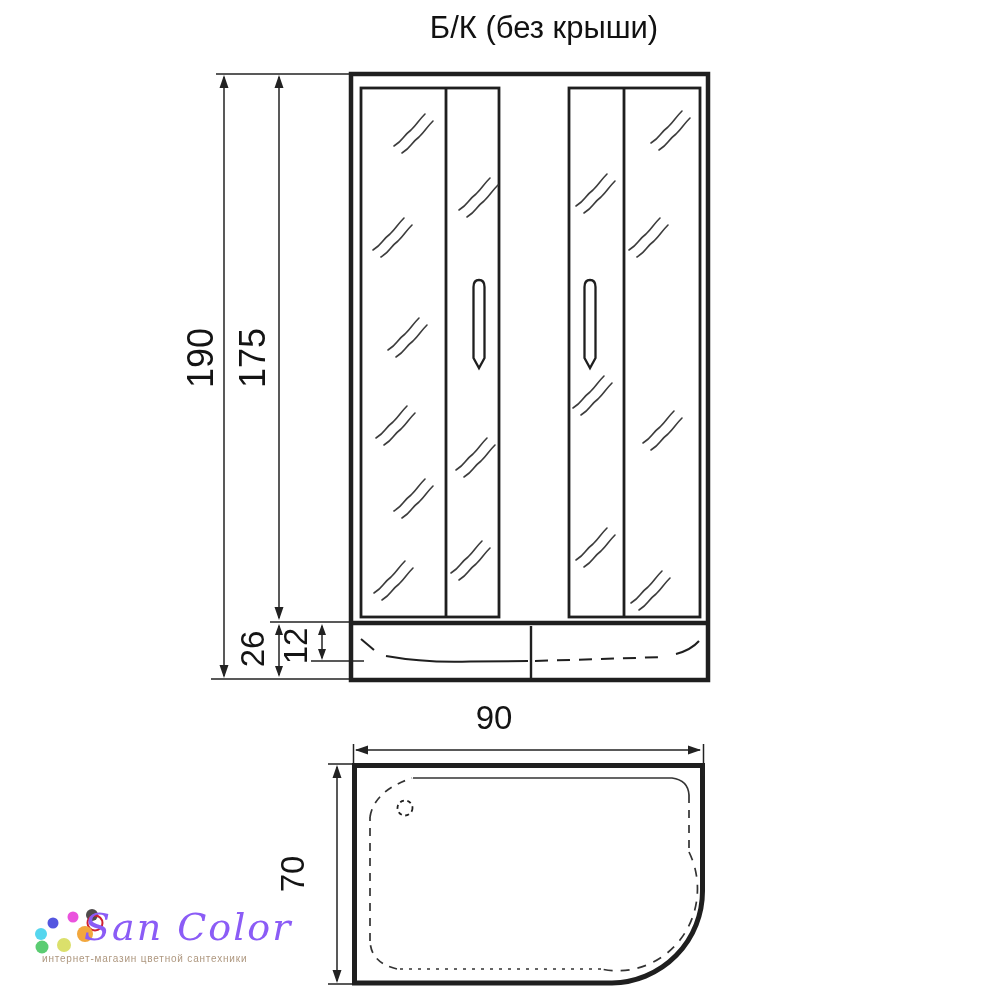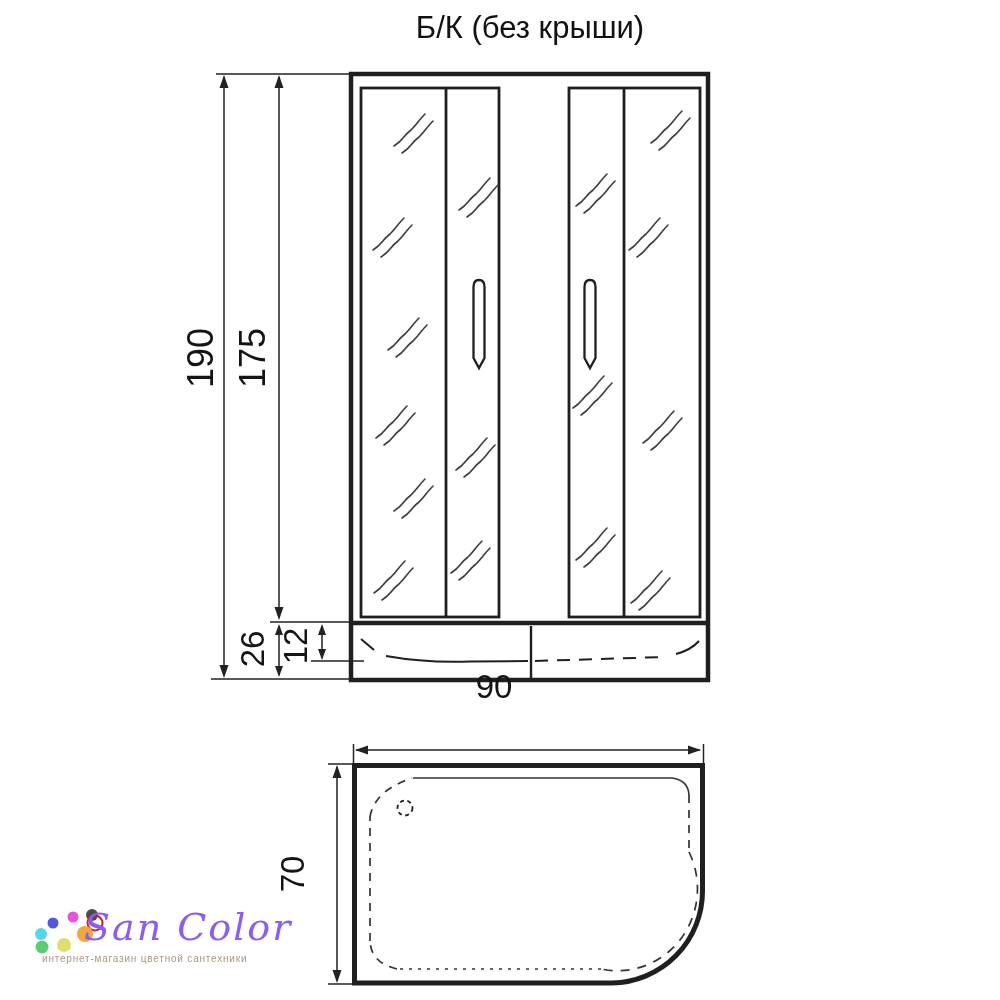--- a/index.html
+++ b/index.html
@@ -2,21 +2,21 @@
 <html><head>
 <meta charset="utf-8">
 <style>
   html,body{margin:0;padding:0;}
   #page{position:relative;width:1000px;height:1000px;background:#ffffff;overflow:hidden;
         font-family:"Liberation Sans",sans-serif;}
   svg{position:absolute;left:0;top:0;}
   .lbl{position:absolute;transform:translate(-50%,-50%);color:#141414;white-space:nowrap;
        font-family:"Liberation Sans",sans-serif;line-height:1;}
   .lbl.rot{transform:translate(-50%,-50%) rotate(-90deg);}
-  #title{position:absolute;left:330px;top:10px;width:400px;text-align:center;
+  #title{position:absolute;left:344px;top:10px;width:400px;text-align:center;
          font-size:31px;color:#111;}
   #brand{position:absolute;left:84px;top:905px;font-family:"DejaVu Serif",serif;
          font-style:italic;font-size:38px;color:#8b5cf6;letter-spacing:2px;}
   #tagline{position:absolute;left:42px;top:953px;font-size:10px;letter-spacing:0.8px;
            color:#ae977f;}
   .dot{position:absolute;border-radius:50%;transform:translate(-50%,-50%);}
   .dot.ring{border:2px solid;background:transparent;}
 </style>
 </head>
 <body>
@@ -127,21 +127,21 @@
       </g>
     </g>
   </svg>
 
   <div id="title">Б/К (без крыши)</div>
 
   <div class="lbl rot" style="left:201px;top:358px;font-size:36px;">190</div>
   <div class="lbl rot" style="left:253px;top:358px;font-size:36px;">175</div>
   <div class="lbl rot" style="left:252px;top:649px;font-size:33px;">26</div>
   <div class="lbl rot" style="left:295px;top:646px;font-size:33px;">12</div>
-  <div class="lbl" style="left:494px;top:686px;font-size:33px;">90</div>
+  <div class="lbl" style="left:494px;top:717px;font-size:33px;">90</div>
   <div class="lbl rot" style="left:292px;top:874px;font-size:33px;">70</div>
 
   <div id="logo-dots">
       <span class="dot" style="left: 53px; top: 923px; height: 11px; width: 11px; background: rgb(84, 86, 224);"></span>
       <span class="dot" style="left: 73px; top: 917px; height: 11px; width: 11px; background: rgb(234, 82, 221);"></span>
       <span class="dot" style="left: 92px; top: 915px; height: 12px; width: 12px; background: rgb(79, 75, 76);"></span>
       <span class="dot ring" style="left: 95px; top: 923px; height: 13px; width: 13px; border-color: rgb(207, 32, 48);"></span>
       <span class="dot" style="left: 41px; top: 934px; height: 12px; width: 12px; background: rgb(85, 214, 238);"></span>
       <span class="dot" style="left: 85px; top: 934px; height: 16px; width: 16px; background: rgb(242, 167, 61);"></span>
       <span class="dot" style="left: 42px; top: 947px; height: 13px; width: 13px; background: rgb(91, 204, 114);"></span>

